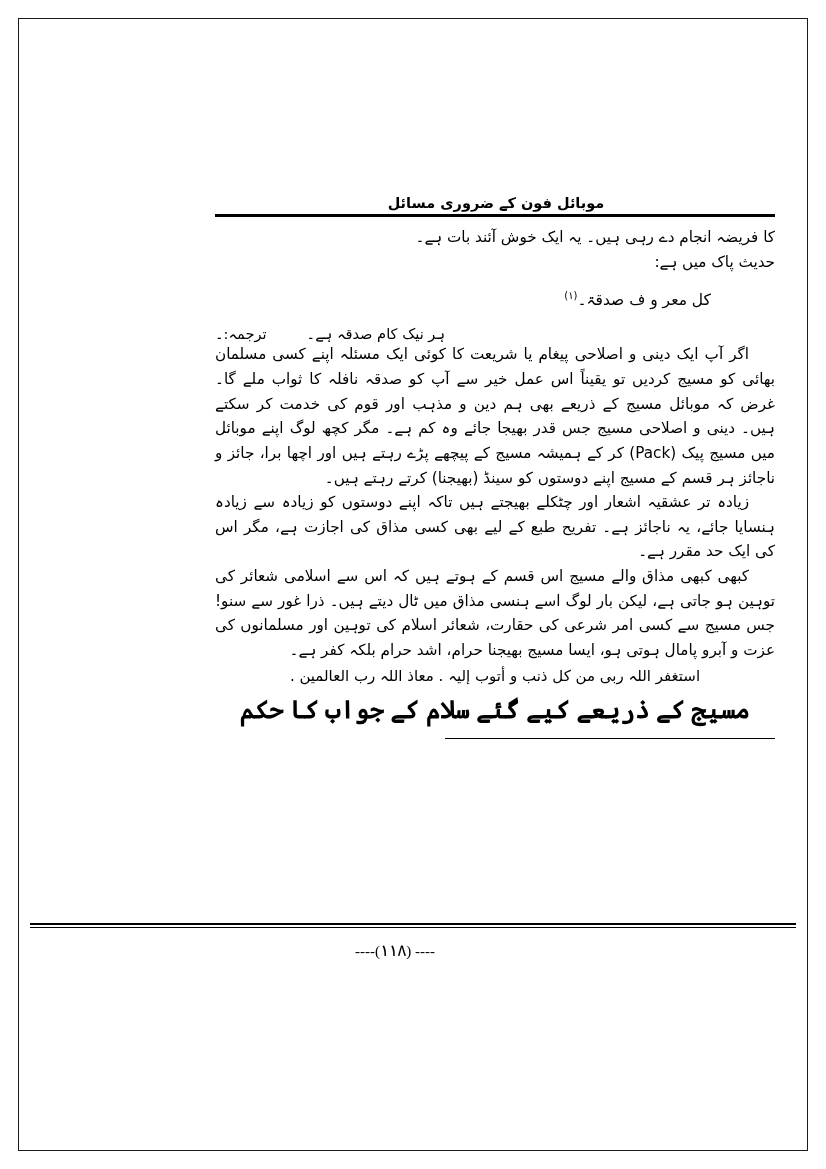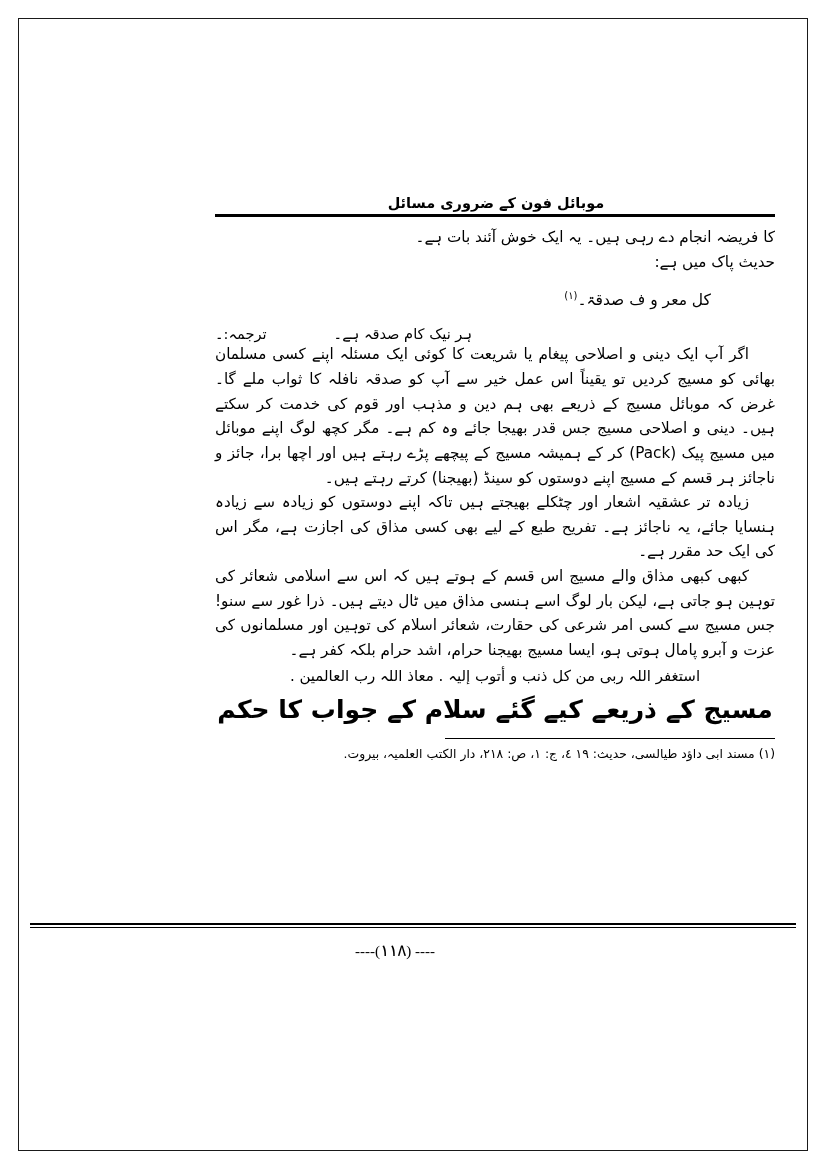--- a/index.html
+++ b/index.html
@@ -72,40 +72,41 @@
     padding-right: 48px;
   }
   .sup-ref {
     font-size: 10px;
     vertical-align: super;
   }
   .trans-row {
     display: flex;
     flex-direction: row-reverse;
     justify-content: flex-start;
-    gap: 67px;
+    gap: 40px;
     font-size: 14.6px;
     margin: 2px 0 0 0;
     padding-right: 20px;
   }
 
   .arabic-dua {
     font-size: 15px;
     text-align: center;
     margin: 4px 0 2px 0;
     direction: rtl;
   }
 
   
   .section-heading {
     text-align: center;
     font-size: 25px;
     font-weight: bold;
     margin: 10px 0 6px 0;
     letter-spacing: 0.5px;
+    font-family: Liberation Serif, serif;
   }
 
   
   .footnote-rule {
     margin: 14px 0 5px auto;
     width: 330px;
     border-top: 1px solid #000;
   }
   .footnote {
     font-size: 12.4px;
@@ -162,21 +163,20 @@
   <p class="body-text indent">زیادہ تر عشقیہ اشعار اور چٹکلے بھیجتے ہیں تاکہ اپنے دوستوں کو زیادہ سے زیادہ ہنسایا جائے، یہ ناجائز ہے۔ تفریح طبع کے لیے بھی کسی مذاق کی اجازت ہے، مگر اس کی ایک حد مقرر ہے۔</p>
   <p class="body-text indent">کبھی کبھی مذاق والے مسیج اس قسم کے ہوتے ہیں کہ اس سے اسلامی شعائر کی توہین ہو جاتی ہے، لیکن بار لوگ اسے ہنسی مذاق میں ٹال دیتے ہیں۔ ذرا غور سے سنو! جس مسیج سے کسی امر شرعی کی حقارت، شعائر اسلام کی توہین اور مسلمانوں کی عزت و آبرو پامال ہوتی ہو، ایسا مسیج بھیجنا حرام، اشد حرام بلکہ کفر ہے۔</p>
 
   <p class="arabic-dua">استغفر اللہ ربی من کل ذنب و أتوب إلیہ . معاذ اللہ رب العالمین .</p>
 
 
   <h2 class="section-heading">مسیج کے ذریعے کیے گئے سلام کے جواب کا حکم</h2>
 
 
   <div class="footnote-rule"></div>
-  <p class="footnote">(۱) مسند ابی داؤد طیالسی، حدیث: ۱۹ ٤، ج: ۱، ص: ۲۱۸، دار الکتب العلمیہ، بیروت.</p>
 
 </div>
 
 <div class="bottom-rules">
   <div class="r1"></div>
   <div class="r2"></div>
 </div>
 <div class="page-number">---- (۱۱۸)----</div>
 
 </body></html>

